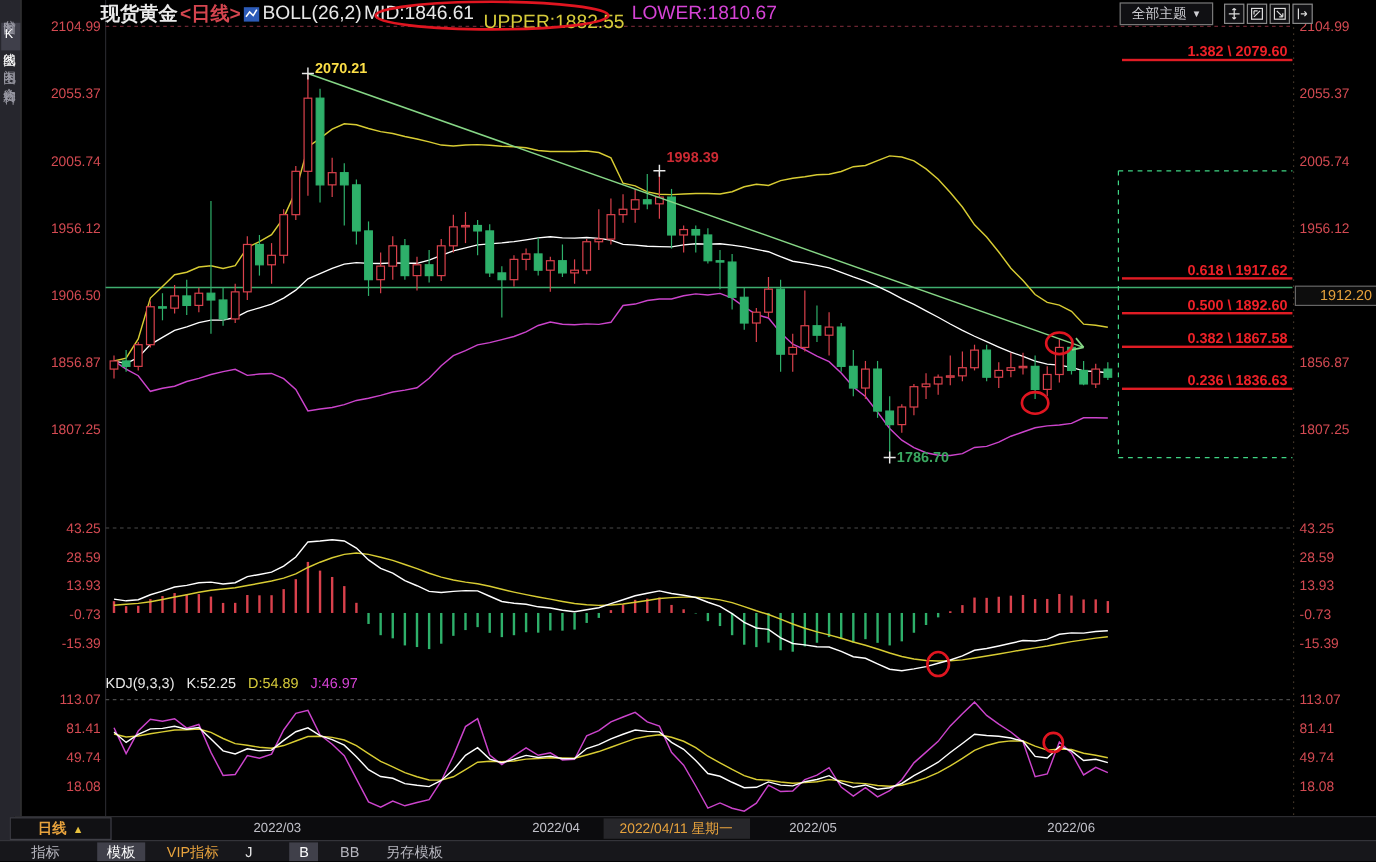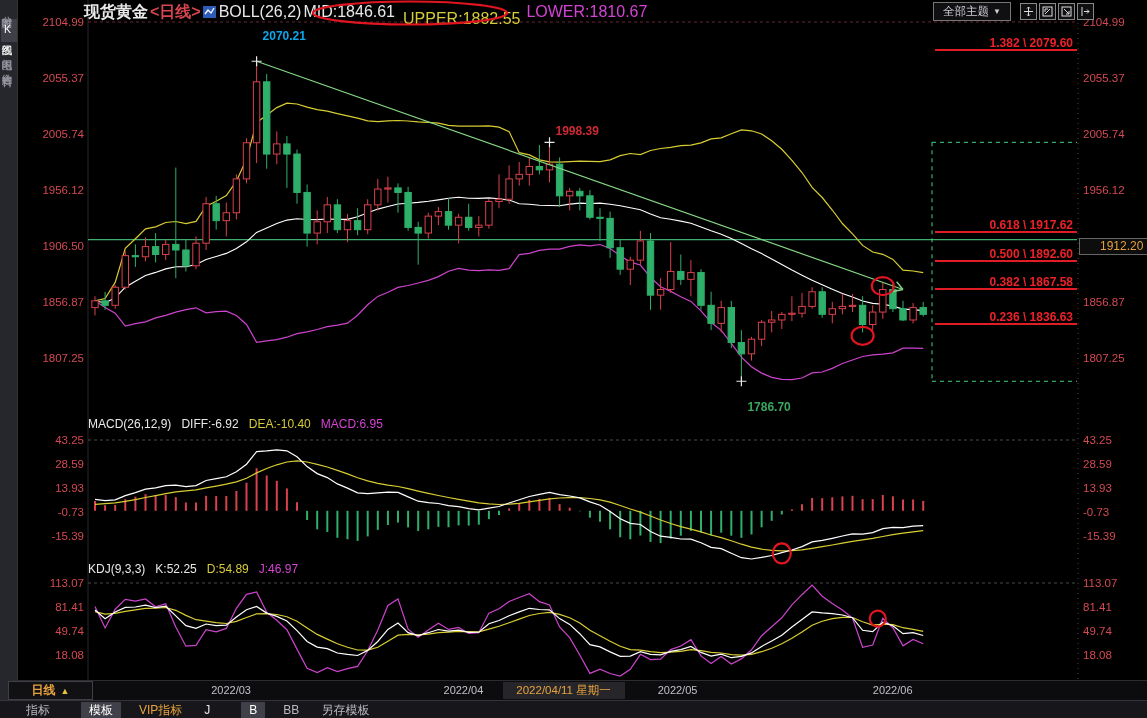--- a/index.html
+++ b/index.html
@@ -404,26 +404,20 @@
       <text x="84" y="587" fill="#d44a52" font-size="11.5px" text-anchor="end" font-family="&quot;Liberation Sans&quot;,sans-serif">113.07</text>
       <text x="1083" y="587" fill="#d44a52" font-size="11.5px" text-anchor="start" font-family="&quot;Liberation Sans&quot;,sans-serif">113.07</text>
       <text x="84" y="610.9976468" fill="#d44a52" font-size="11.5px" text-anchor="end" font-family="&quot;Liberation Sans&quot;,sans-serif">81.41</text>
       <text x="1083" y="610.9976468" fill="#d44a52" font-size="11.5px" text-anchor="start" font-family="&quot;Liberation Sans&quot;,sans-serif">81.41</text>
       <text x="84" y="635.0028734" fill="#d44a52" font-size="11.5px" text-anchor="end" font-family="&quot;Liberation Sans&quot;,sans-serif">49.74</text>
       <text x="1083" y="635.0028734" fill="#d44a52" font-size="11.5px" text-anchor="start" font-family="&quot;Liberation Sans&quot;,sans-serif">49.74</text>
       <text x="84" y="659.0005202" fill="#d44a52" font-size="11.5px" text-anchor="end" font-family="&quot;Liberation Sans&quot;,sans-serif">18.08</text>
       <text x="1083" y="659.0005202" fill="#d44a52" font-size="11.5px" text-anchor="start" font-family="&quot;Liberation Sans&quot;,sans-serif">18.08</text>
     </svg>
 
-  <div id="macd-legend" class="abs htext">
-    <span class="t-white">MACD(26,12,9)</span>
-    <span class="t-white">DIFF:-6.92</span>
-    <span class="t-upper">DEA:-10.40</span>
-    <span class="t-lower">MACD:6.95</span>
-  </div>
 
   <div id="kdj-legend" class="abs htext">
     <span class="t-white">KDJ(9,3,3)</span>
     <span class="t-white">K:52.25</span>
     <span class="t-upper">D:54.89</span>
     <span class="t-lower">J:46.97</span>
   </div>
 
   <div id="date-strip" class="abs htext">
       <span class="date-label" style="left: 199.23px;">2022/03</span>
@@ -448,23 +442,23 @@
     <span class="tb-item">另存模板</span>
   </div>
 
   <div id="overlays" class="abs htext" style="left:0;top:0;width:1147px;height:718px;pointer-events:none;">
       <div class="fib-label" style="top: 35.6592px;">1.382 \ 2079.60</div>
       <div class="fib-label" style="top: 218.496px;">0.618 \ 1917.62</div>
       <div class="fib-label" style="top: 246.737px;">0.500 \ 1892.60</div>
       <div class="fib-label" style="top: 274.979px;">0.382 \ 1867.58</div>
       <div class="fib-label" style="top: 309.914px;">0.236 \ 1836.63</div>
       <div id="price-tag" style="top: 237.614px;">1912.20</div>
-      <div class="pt-label" style="color: #0ea5e9; left: 262.6px; top: 29px;">2070.21</div>
+      <div class="pt-label" style="color: #fde047; left: 262.6px; top: 50px;">2070.21</div>
       <div class="pt-label" style="color: rgb(204, 42, 51); left: 555.5px; top: 124.326px;">1998.39</div>
-      <div class="pt-label" style="color: rgb(58, 167, 96); left: 747.4px; top: 400px;">1786.70</div>
+      <div class="pt-label" style="color: rgb(58, 167, 96); left: 747.4px; top: 374px;">1786.70</div>
     </div>
 
   <svg id="anno-svg" width="1147" height="718">
       <path d="M251.60000000000002 61.25827279999971 H261.6 M256.6 56.25827279999971 V66.2582727999997" stroke="#e8e8e8" stroke-width="1.2"></path>
       <path d="M544.5 142.32581599999963 H554.5 M549.5 137.32581599999963 V147.32581599999963" stroke="#e8e8e8" stroke-width="1.2"></path>
       <path d="M736.4 381.2730203999997 H746.4 M741.4 376.2730203999997 V386.2730203999997" stroke="#e8e8e8" stroke-width="1.2"></path>
       <ellipse cx="862.6" cy="335.78399239999976" rx="11" ry="9" fill="none" stroke="#e01520" stroke-width="2.2"></ellipse>
       <ellipse cx="882.8" cy="286.11855239999977" rx="11" ry="9" fill="none" stroke="#e01520" stroke-width="2.2"></ellipse>
       <ellipse cx="781.8" cy="553.3726375" rx="9" ry="10" fill="none" stroke="#e01520" stroke-width="2.2"></ellipse>
       <ellipse cx="877.75" cy="618.6781186" rx="8" ry="8" fill="none" stroke="#e01520" stroke-width="2.2"></ellipse>

